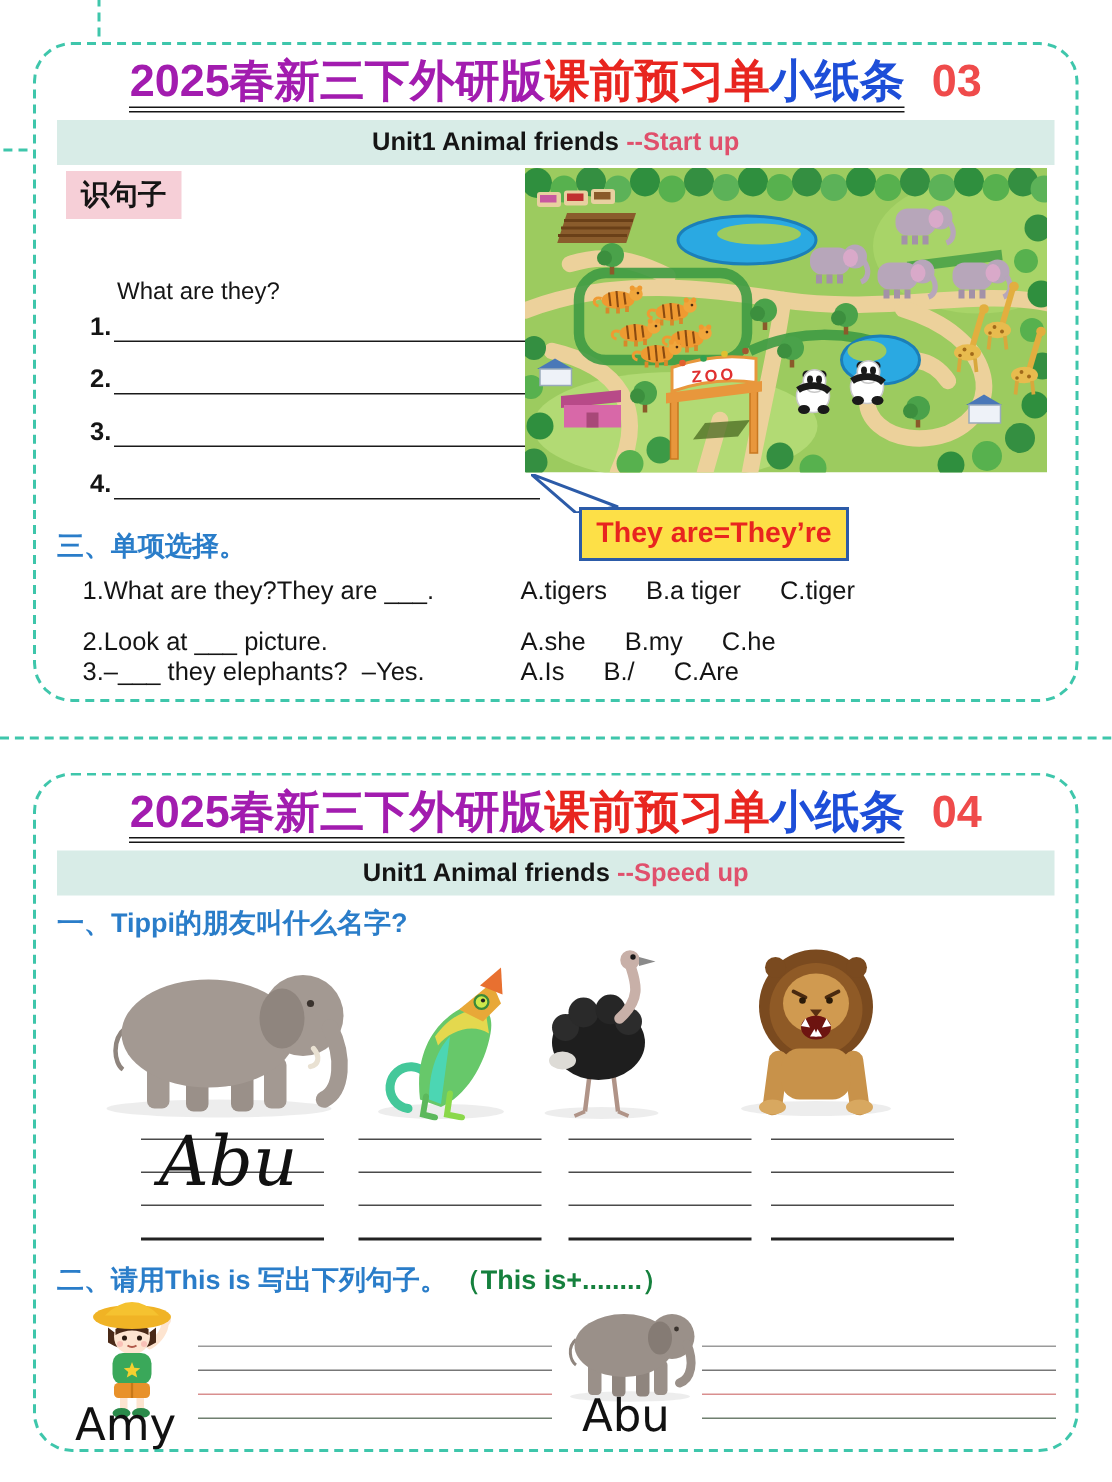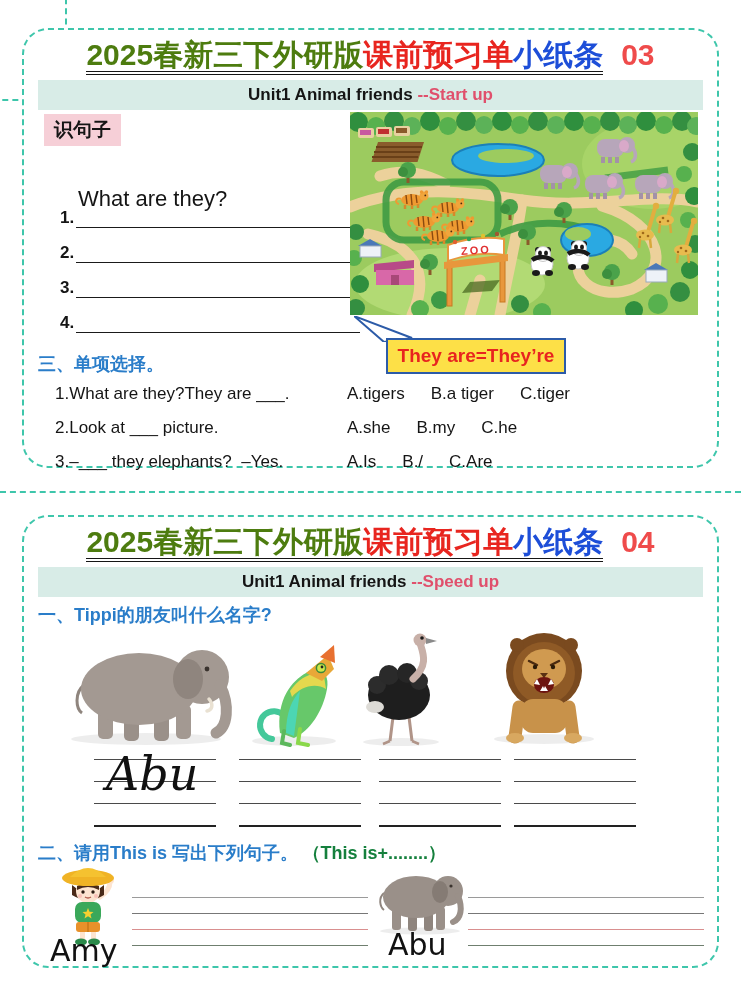--- a/index.html
+++ b/index.html
@@ -7,32 +7,32 @@
     width:741px;height:988px;position:relative;overflow:hidden;background:#ffffff;
     font-family:"Liberation Sans",sans-serif;color:#151515;
   }
   .card{position:absolute;left:22px;width:693px;border:2px dashed #3ec6ab;border-radius:26px;background:#fff;}
   #card1{top:28px;height:436px;}
   #card2{top:515px;height:449px;}
   .corner-frag{position:absolute;left:-52px;top:-58px;width:115px;height:155px;border:2px dashed #3ec6ab;border-radius:44px;}
   .cut-line{position:absolute;left:0;top:491px;width:741px;border-top:2px dashed #3ec6ab;}
   .title{text-align:center;margin-top:5px;height:40px;line-height:40px;font-size:30px;font-weight:bold;white-space:nowrap;}
   .t-main{border-bottom:4px double #151515;padding-bottom:0px;}
-  .t-blue{color:#4d7c0f}.t-red{color:#e8251f}.t-black{color:#1d4ed8}
+  .t-blue{color:#a21caf}.t-red{color:#e8251f}.t-black{color:#1d4ed8}
   .t-num{color:#ef4b4b;margin-left:18px;}
   .subtitle{margin:5px 14px 0;height:30px;line-height:30px;background:#d8ece7;text-align:center;font-weight:bold;font-size:17px;}
   .sub-red{color:#e0506c}
   .cbody{position:relative;}
   #c1b{height:356px;}
   #c2b{height:369px;}
   .abs{position:absolute;}
   .badge{left:20px;top:4px;background:#f6cfd7;font-weight:bold;font-size:19px;padding:3px 10px;}
   .tlabel{color:#2a7dc9;font-weight:bold;font-size:18px;white-space:pre;}
   .hint-red{color:#15803d;font-weight:bold;font-size:18px;}
-  .prompt{font-size:22px;}
+  .prompt{font-size:16px;}
   .lnrow{display:flex;align-items:flex-end;height:22px;}
   .lnnum{font-weight:bold;font-size:17px;padding-right:2px;}
   .lnline{width:284px;height:20px;border-bottom:1.6px solid #1a1a1a;}
   .zoo-box{left:326px;top:2px;width:348px;height:203px;}
   .callout{left:362px;top:228px;width:176px;height:32px;border:2px solid #2c5ba8;background:#fde047;
     color:#e8241f;font-weight:bold;font-size:19px;text-align:center;line-height:32px;}
   .tail{left:330px;top:206px;}
   .qrow{display:flex;font-size:17px;}
   .qtext{width:292px;white-space:pre;}
   .opt{margin-right:26px;white-space:pre;}
@@ -253,21 +253,21 @@
       <span class="opt">A.tigers</span>
       <span class="opt">B.a tiger</span>
       <span class="opt">C.tiger</span>
     </div>
     <div class="abs qrow" style="left:31px;top:308px;">
       <span class="qtext">2.Look at ___ picture.</span>
       <span class="opt">A.she</span>
       <span class="opt">B.my</span>
       <span class="opt">C.he</span>
     </div>
-    <div class="abs qrow" style="left:31px;top:342px;">
+    <div class="abs qrow" style="left:31px;top:328px;">
       <span class="qtext">3.–___ they elephants?  –Yes.</span>
       <span class="opt">A.Is</span>
       <span class="opt">B./</span>
       <span class="opt">C.Are</span>
     </div>
   </div>
 </div>
 
 <div class="card" id="card2">
   <div class="title">

